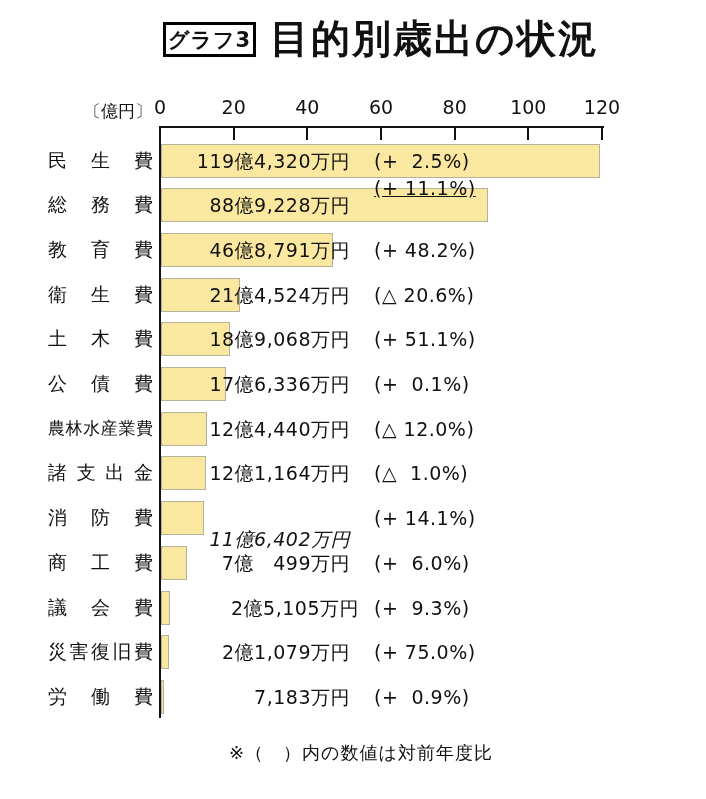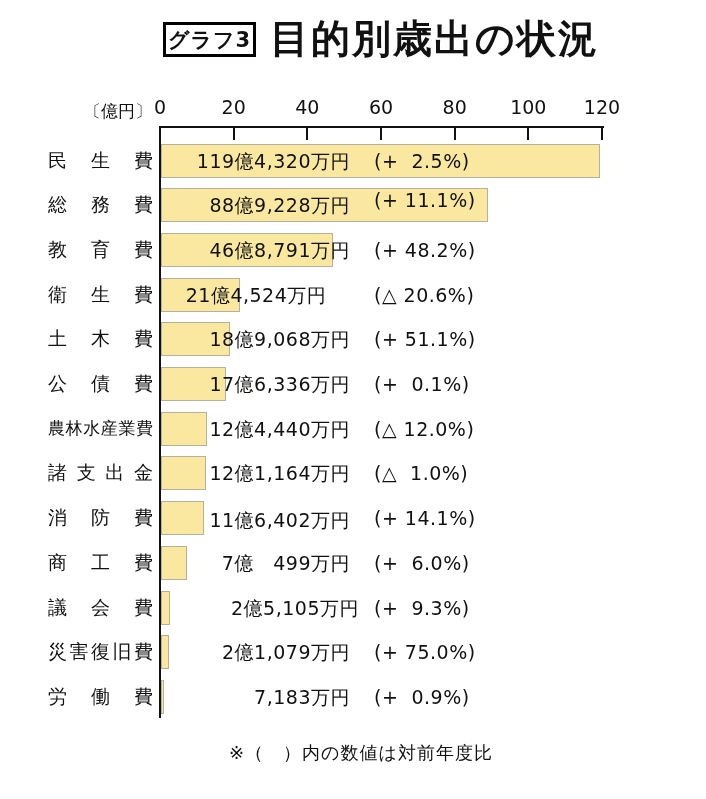--- a/index.html
+++ b/index.html
@@ -84,36 +84,36 @@
         </div>
         <div class="val-label" style="top: 143.5px;">119億4,320万円</div>
         <div class="pct-label" style="top: 143.5px;">(+  2.5%)</div>
         <div class="bar" style="left: 161px; top: 188.2px; width: 326.791px; background: rgb(250, 232, 161); border-color: rgb(182, 177, 157);"></div>
         <div class="cat-label" style="top: 188.2px;">
           <span>総</span>
           <span>務</span>
           <span>費</span>
         </div>
         <div class="val-label" style="top: 188.2px;">88億9,228万円</div>
-        <div class="pct-label" style="top: 183px;">(+ 11.1%)</div>
+        <div class="pct-label" style="top: 171px; text-decoration: underline;">(+ 11.1%)</div>
         <div class="bar" style="left: 161px; top: 232.9px; width: 172.281px; background: rgb(250, 232, 161); border-color: rgb(182, 177, 157);"></div>
         <div class="cat-label" style="top: 232.9px;">
           <span>教</span>
           <span>育</span>
           <span>費</span>
         </div>
         <div class="val-label" style="top: 232.9px;">46億8,791万円</div>
         <div class="pct-label" style="top: 232.9px;">(+ 48.2%)</div>
         <div class="bar" style="left: 161px; top: 277.6px; width: 78.8376px; background: rgb(250, 232, 161); border-color: rgb(182, 177, 157);"></div>
         <div class="cat-label" style="top: 277.6px;">
           <span>衛</span>
           <span>生</span>
           <span>費</span>
         </div>
-        <div class="val-label" style="top: 277.6px; text-align: center;">21億4,524万円</div>
+        <div class="val-label" style="top: 277.6px;">21億4,524万円</div>
         <div class="pct-label" style="top: 277.6px;">(△ 20.6%)</div>
         <div class="bar" style="left: 161px; top: 322.3px; width: 69.4825px; background: rgb(250, 232, 161); border-color: rgb(182, 177, 157);"></div>
         <div class="cat-label" style="top: 322.3px;">
           <span>土</span>
           <span>木</span>
           <span>費</span>
         </div>
         <div class="val-label" style="top: 322.3px;">18億9,068万円</div>
         <div class="pct-label" style="top: 322.3px;">(+ 51.1%)</div>
         <div class="bar" style="left: 161px; top: 367px; width: 64.8035px; background: rgb(250, 232, 161); border-color: rgb(182, 177, 157);"></div>
@@ -143,21 +143,21 @@
           <span>金</span>
         </div>
         <div class="val-label" style="top: 456.4px; padding-left: 26px;">12億1,164万円</div>
         <div class="pct-label" style="top: 456.4px;">(△  1.0%)</div>
         <div class="bar" style="left: 161px; top: 501.1px; width: 42.7777px; background: rgb(250, 232, 161); border-color: rgb(182, 177, 157);"></div>
         <div class="cat-label" style="top: 501.1px;">
           <span>消</span>
           <span>防</span>
           <span>費</span>
         </div>
-        <div class="val-label" style="top: 503px;">11億6,402万円</div>
+        <div class="val-label" style="top: 522px; font-style: italic;">11億6,402万円</div>
         <div class="pct-label" style="top: 501.1px;">(+ 14.1%)</div>
         <div class="bar" style="left: 161px; top: 545.8px; width: 25.9084px; background: rgb(250, 232, 161); border-color: rgb(182, 177, 157);"></div>
         <div class="cat-label" style="top: 545.8px;">
           <span>商</span>
           <span>工</span>
           <span>費</span>
         </div>
         <div class="val-label" style="top: 545.8px;">7億　499万円</div>
         <div class="pct-label" style="top: 545.8px;">(+  6.0%)</div>
         <div class="bar" style="left: 161px; top: 590.5px; width: 9.22609px; background: rgb(250, 232, 161); border-color: rgb(182, 177, 157);"></div>

